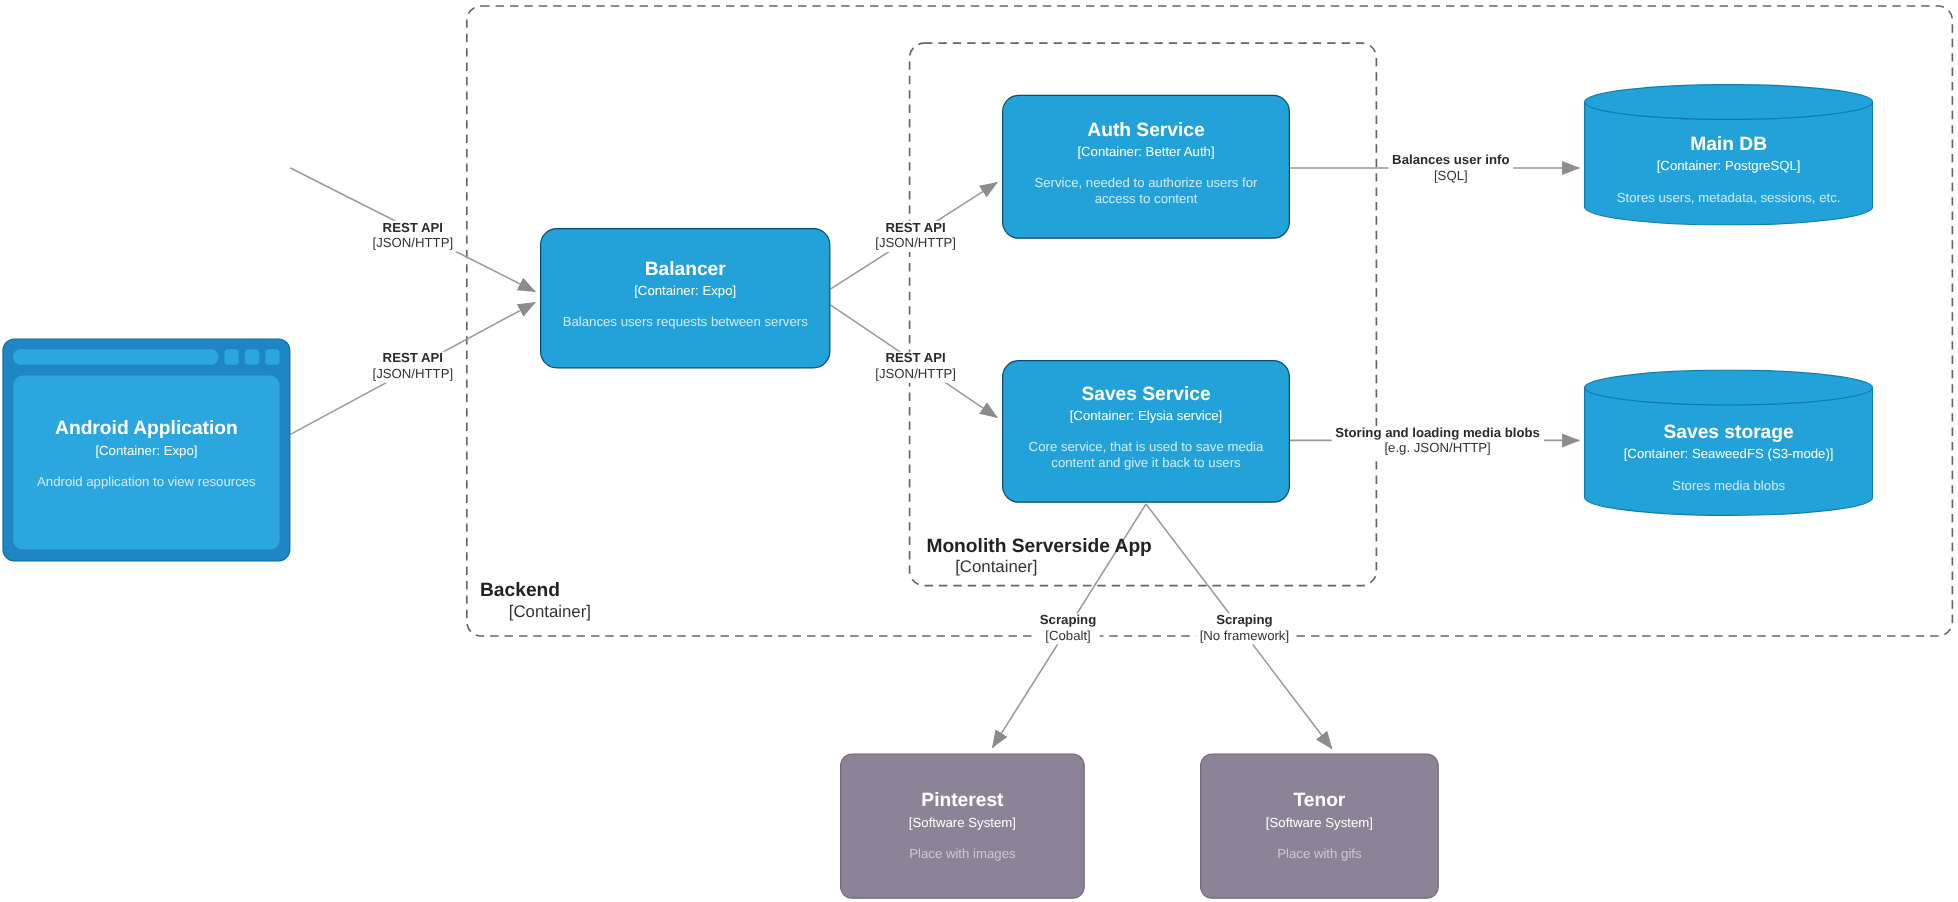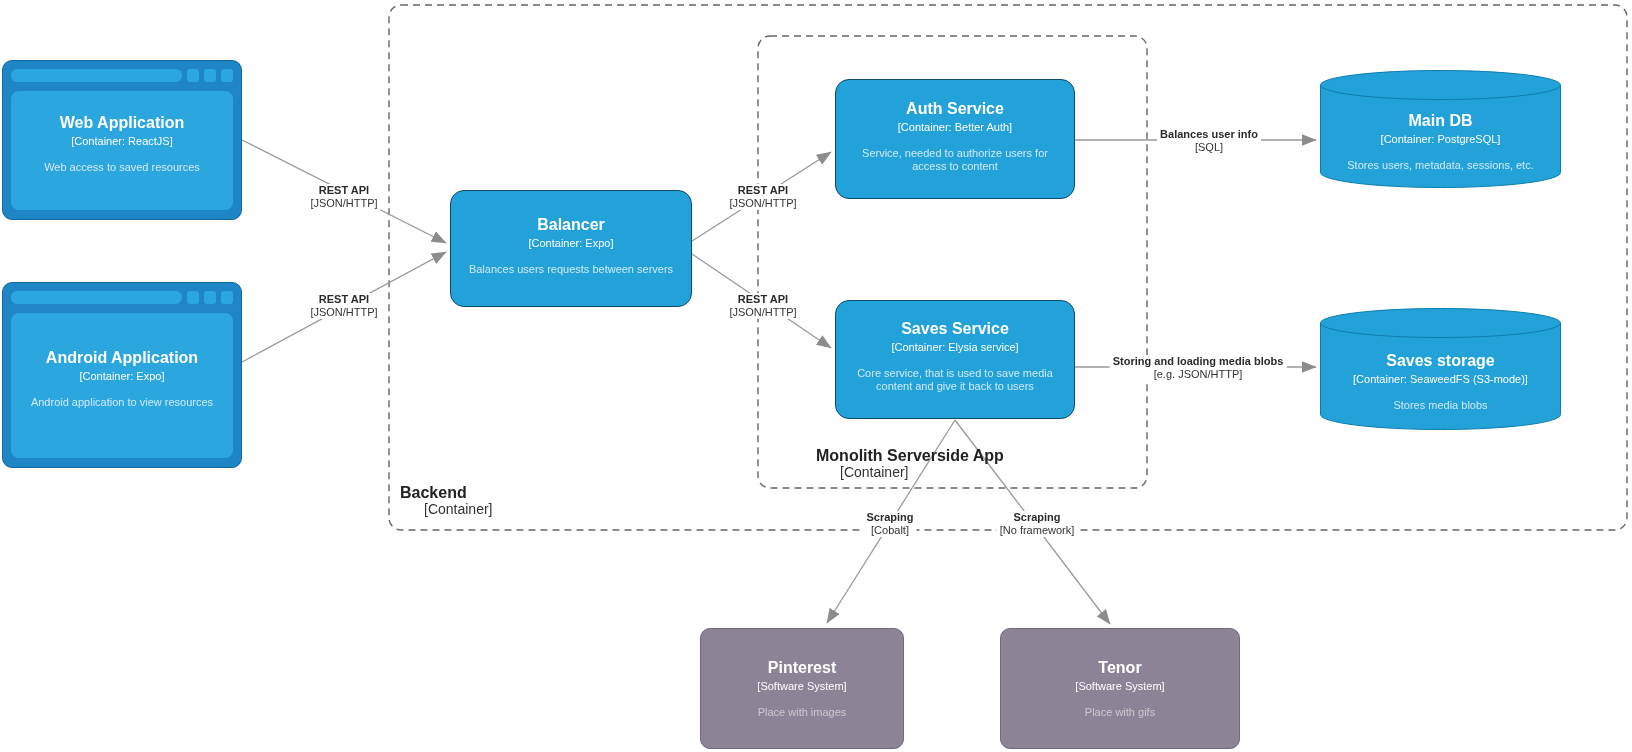--- a/index.html
+++ b/index.html
@@ -66,35 +66,20 @@
     <line x1="242" y1="140" x2="446" y2="243" stroke="#999999" stroke-width="1.3" marker-end="url(#arrow)"></line>
     <line x1="242" y1="362" x2="446" y2="252" stroke="#999999" stroke-width="1.3" marker-end="url(#arrow)"></line>
     <line x1="692" y1="241" x2="831" y2="152" stroke="#999999" stroke-width="1.3" marker-end="url(#arrow)"></line>
     <line x1="692" y1="254" x2="831" y2="348" stroke="#999999" stroke-width="1.3" marker-end="url(#arrow)"></line>
     <line x1="1075" y1="140" x2="1316" y2="140" stroke="#999999" stroke-width="1.3" marker-end="url(#arrow)"></line>
     <line x1="1075" y1="367" x2="1316" y2="367" stroke="#999999" stroke-width="1.3" marker-end="url(#arrow)"></line>
     <line x1="955" y1="420" x2="827" y2="623" stroke="#999999" stroke-width="1.3" marker-end="url(#arrow)"></line>
     <line x1="955" y1="420" x2="1110" y2="624" stroke="#999999" stroke-width="1.3" marker-end="url(#arrow)"></line>
   </svg>
 
-  <div class="node browser" style="left:2px;top:60px;width:240px;height:160px;">
-    <div class="browser-top">
-      <div class="addr"></div>
-      <div class="bbtn"></div>
-      <div class="bbtn"></div>
-      <div class="bbtn"></div>
-    </div>
-    <div class="browser-body">
-      <div class="center-col">
-        <div class="n-title">Web Application</div>
-        <div class="n-sub">[Container: ReactJS]</div>
-        <div class="n-desc">Web access to saved resources</div>
-      </div>
-    </div>
-  </div>
 
   <div class="node browser" style="left:2px;top:282px;width:240px;height:186px;">
     <div class="browser-top">
       <div class="addr"></div>
       <div class="bbtn"></div>
       <div class="bbtn"></div>
       <div class="bbtn"></div>
     </div>
     <div class="browser-body">
       <div class="center-col">
@@ -154,21 +139,21 @@
   </div>
 
   <div class="node ext" style="left:700px;top:628px;width:204px;height:121px;">
     <div class="center-col">
       <div class="n-title">Pinterest</div>
       <div class="n-sub">[Software System]</div>
       <div class="n-desc">Place with images</div>
     </div>
   </div>
 
-  <div class="node ext" style="left:1000px;top:628px;width:240px;height:121px;">
+  <div class="node ext" style="left:1000px;top:628px;width:199px;height:121px;">
     <div class="center-col">
       <div class="n-title">Tenor</div>
       <div class="n-sub">[Software System]</div>
       <div class="n-desc">Place with gifs</div>
     </div>
   </div>
 
   <div class="edge-label" style="left:344px;top:184px;">
     <div class="el-name">REST API</div>
     <div class="el-tech">[JSON/HTTP]</div>
@@ -195,21 +180,21 @@
   </div>
   <div class="edge-label" style="left:890px;top:511px;">
     <div class="el-name">Scraping</div>
     <div class="el-tech">[Cobalt]</div>
   </div>
   <div class="edge-label" style="left:1037px;top:511px;">
     <div class="el-name">Scraping</div>
     <div class="el-tech">[No framework]</div>
   </div>
 
-  <div class="boundary-label" style="left:816px;top:446px;">
+  <div class="boundary-label" style="left:772px;top:446px;">
     <div class="b-name">Monolith Serverside App</div>
     <div class="b-type">[Container]</div>
   </div>
   <div class="boundary-label" style="left:400px;top:483px;">
     <div class="b-name">Backend</div>
     <div class="b-type">[Container]</div>
   </div>
 
 </div>
 

